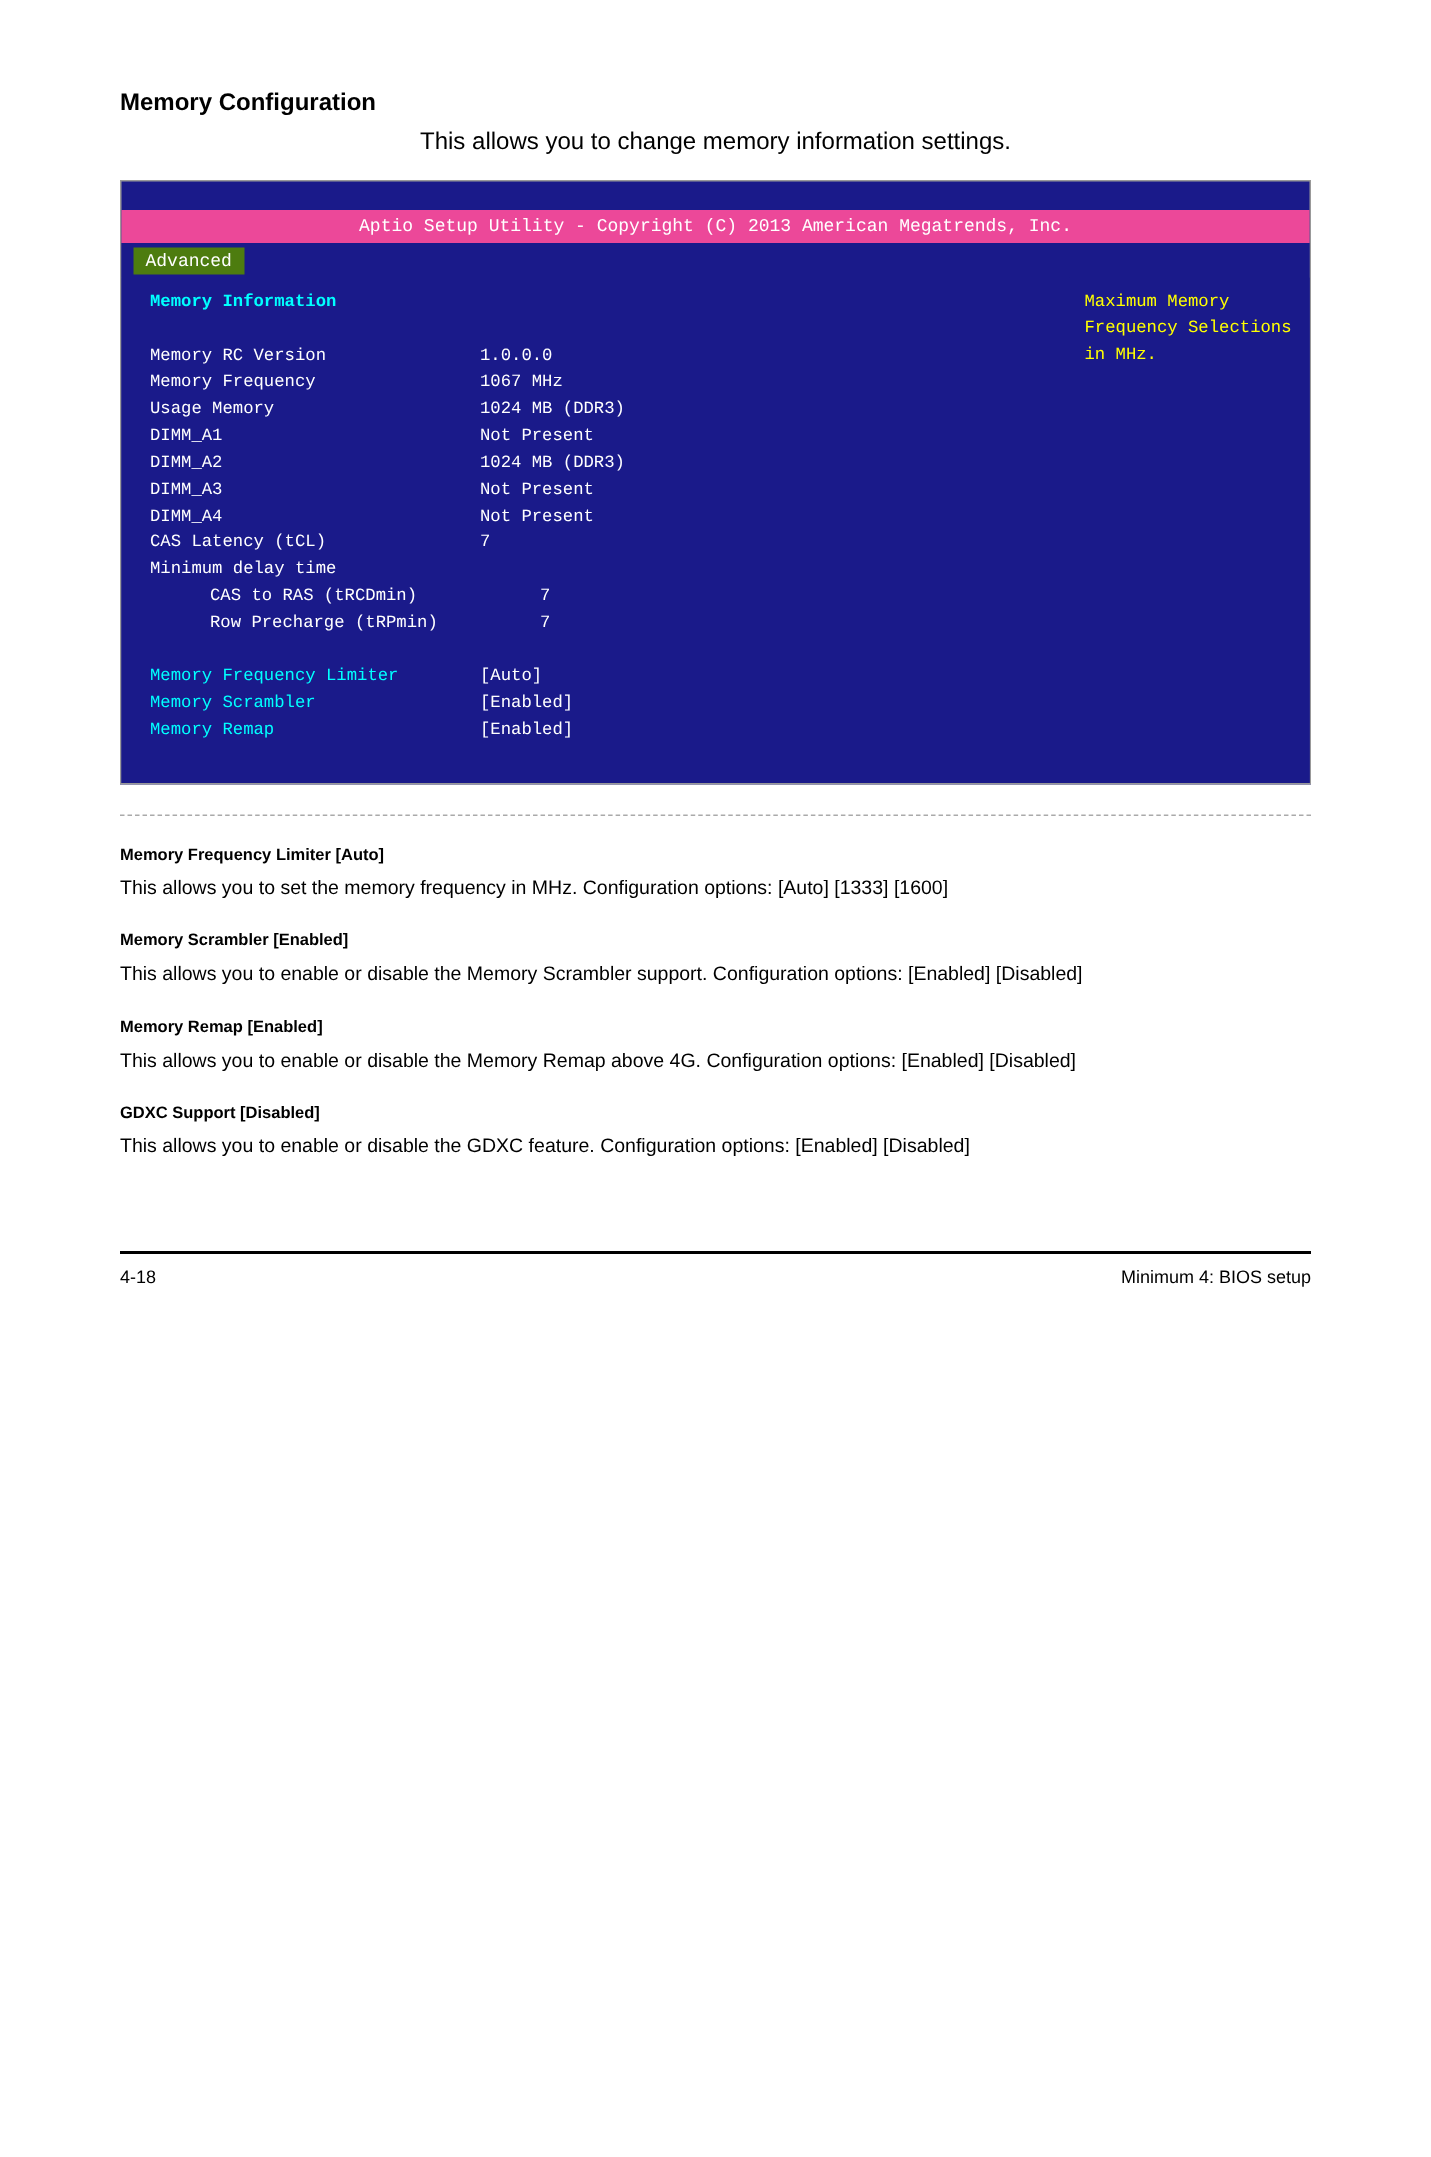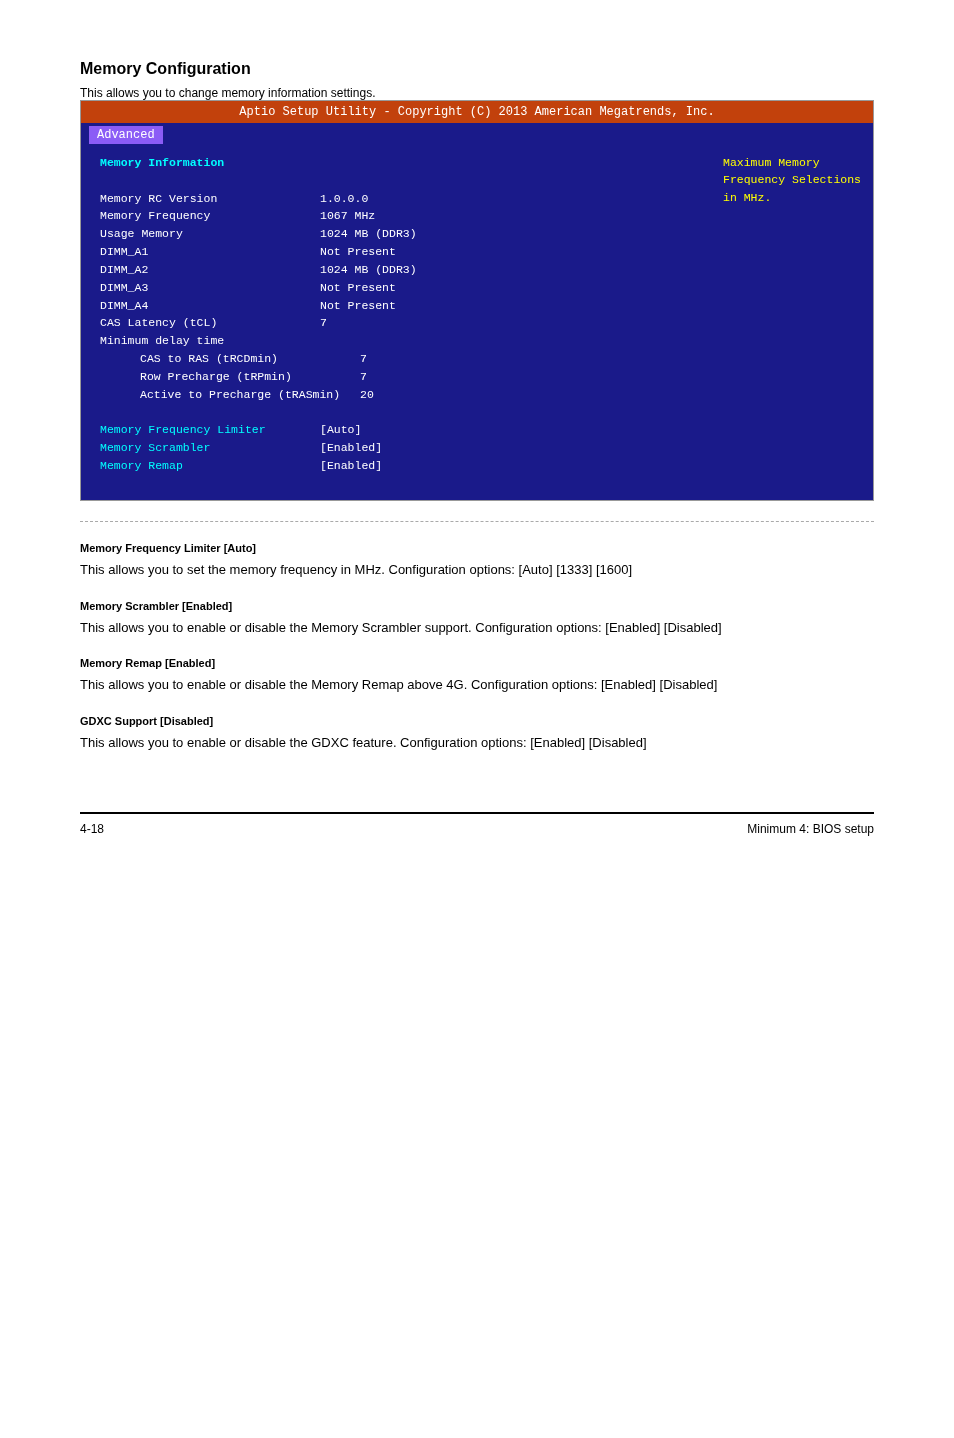--- a/index.html
+++ b/index.html
@@ -11,46 +11,49 @@
       width: 954px;
       min-height: 1438px;
       padding: 60px 80px 60px 80px;
     }
     .page-title {
       font-size: 16px;
       font-weight: bold;
       margin-bottom: 8px;
     }
     .page-desc {
-      font-size: 12px;
+      font-size: 16px;
+      margin-bottom: 16px;
       color: #000;
+      text-align: center;
     }
     .bios-box {
       border: 1px solid #999;
       background: #1a1a8a;
       margin-bottom: 20px;
     }
     .bios-header {
-      background: #c2410c;
+      background: #ec4899;
       color: #fff;
       font-family: 'Courier New', monospace;
       font-size: 12px;
       text-align: center;
       padding: 4px 8px;
+      margin-top: 19px;
     }
     .bios-tab-row {
       background: #1a1a8a;
       padding: 2px 8px;
     }
     .bios-tab {
       display: inline-block;
       color: #fff;
       font-family: 'Courier New', monospace;
       font-size: 12px;
-      background: #8b5cf6;
+      background: #4d7c0f;
       padding: 2px 8px;
     }
     .bios-content {
       display: flex;
       background: #1a1a8a;
     }
     .bios-main {
       flex: 1;
       padding: 8px 19px;
       color: #fff;
@@ -164,24 +167,20 @@
         <span class="bios-val"></span>
       </div>
       <div class="bios-row bios-indent">
         <span class="bios-key">CAS to RAS (tRCDmin)</span>
         <span class="bios-val">7</span>
       </div>
       <div class="bios-row bios-indent">
         <span class="bios-key">Row Precharge (tRPmin)</span>
         <span class="bios-val">7</span>
       </div>
-      <div class="bios-row bios-indent">
-        <span class="bios-key">Active to Precharge (tRASmin)</span>
-        <span class="bios-val">20</span>
-      </div>
       <br>
       <div class="bios-row">
         <span class="bios-key bios-setting-label">Memory Frequency Limiter</span>
         <span class="bios-val">[Auto]</span>
       </div>
       <div class="bios-row">
         <span class="bios-key bios-setting-label">Memory Scrambler</span>
         <span class="bios-val">[Enabled]</span>
       </div>
       <div class="bios-row">

